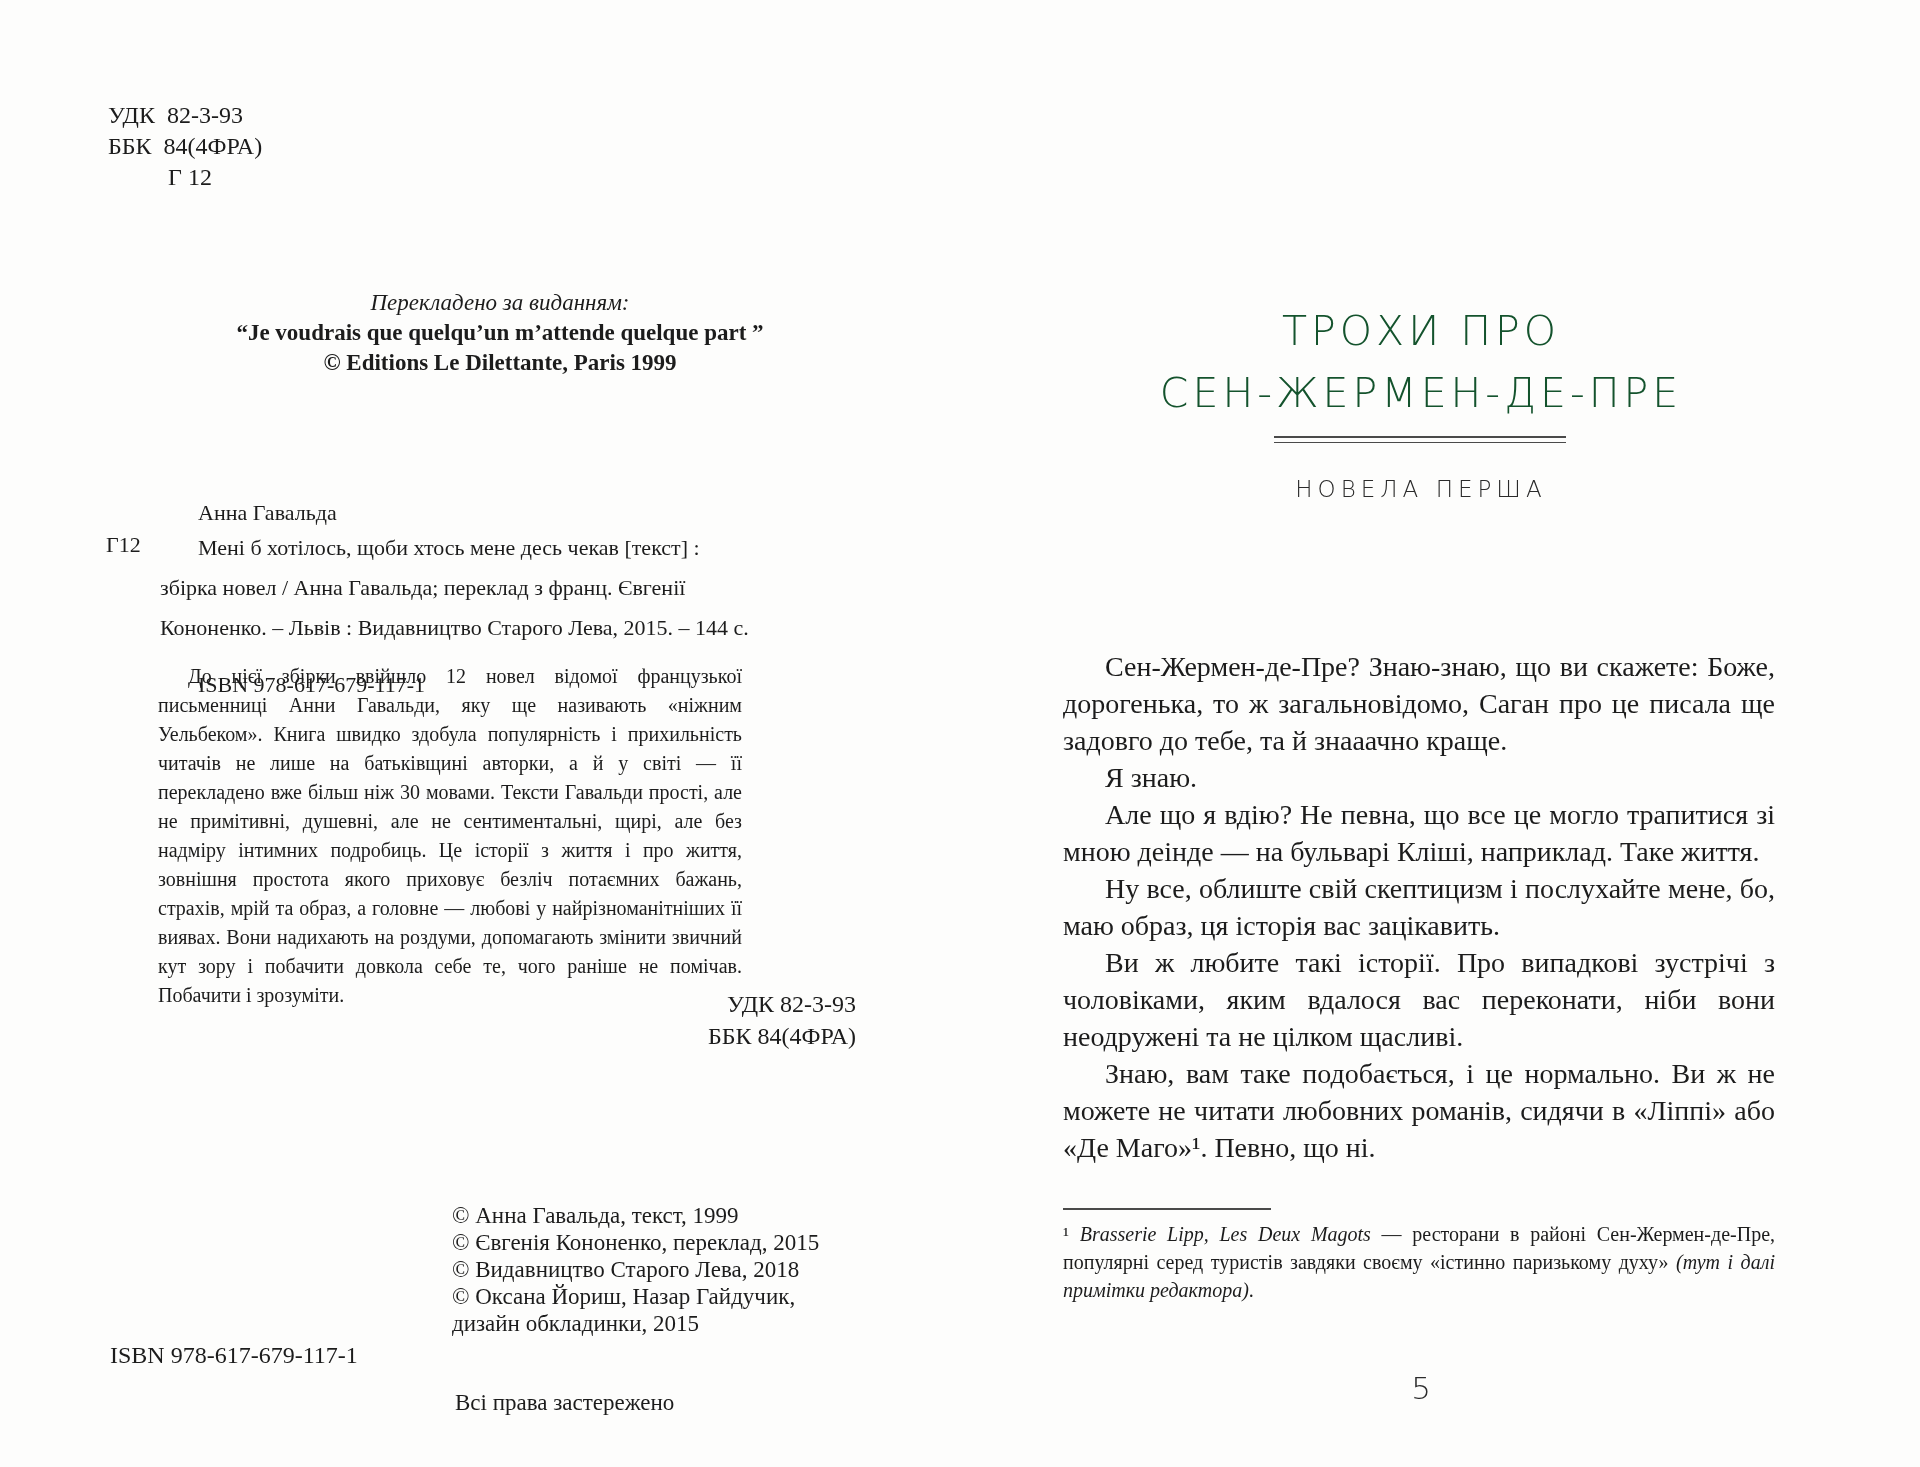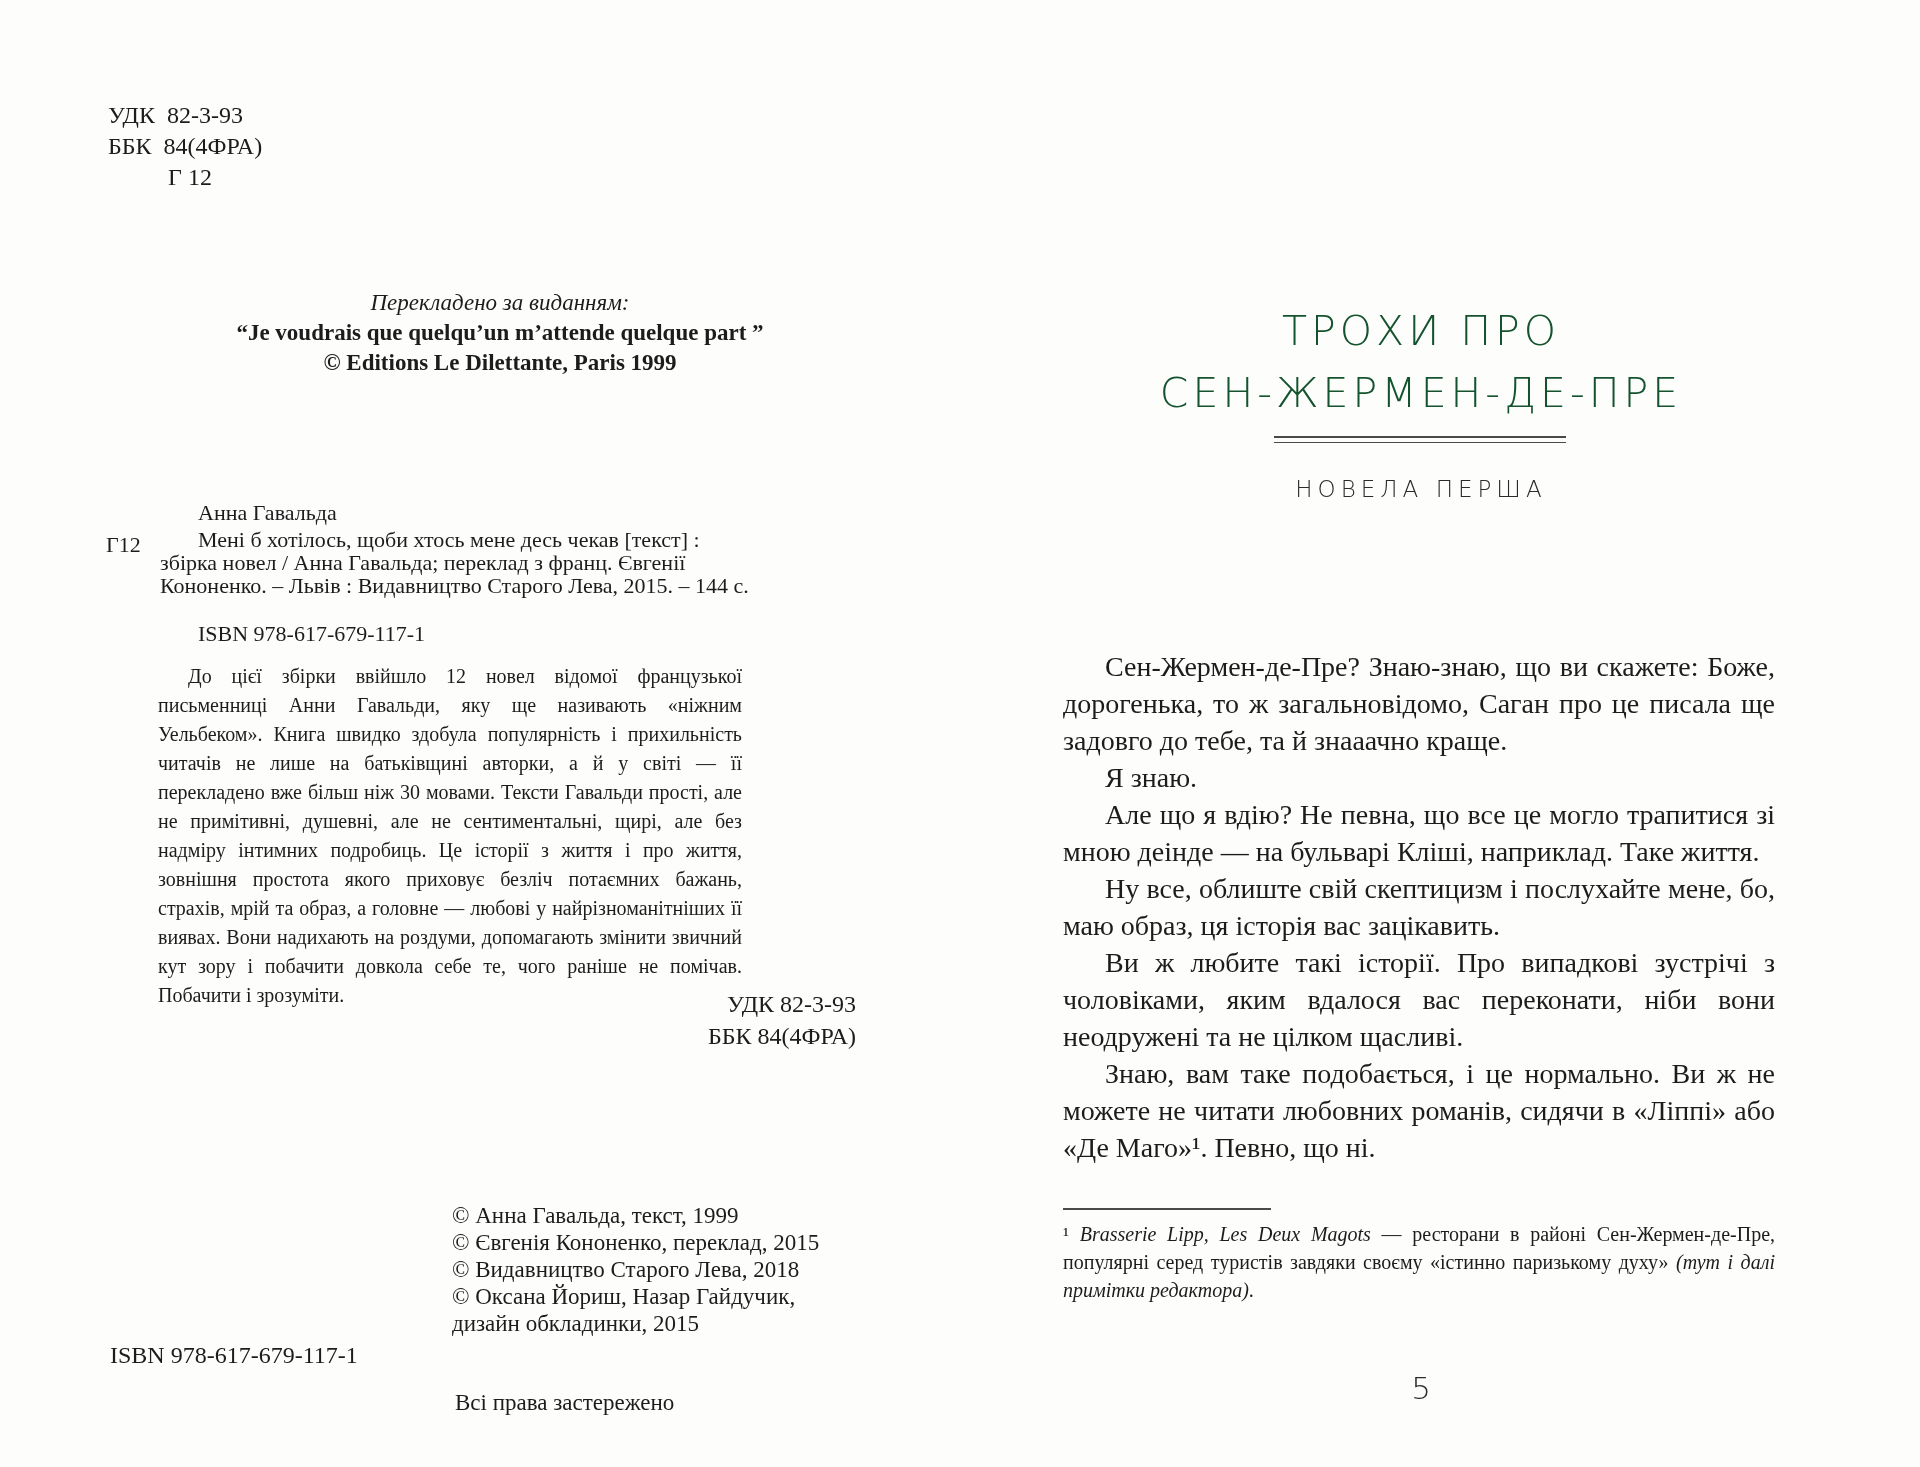--- a/index.html
+++ b/index.html
@@ -21,21 +21,21 @@
   .edition { left:200px; top:288px; width:600px; text-align:center;
              font-size:23px; line-height:30px; }
   .edition .lbl { font-style:italic; }
   .edition .src { font-weight:bold; }
 
   .catalog { left:106px; top:498px; width:660px; font-size:22px; }
   .catalog .author { font-weight:normal; margin-left:92px; line-height:30px; }
   .catalog .entry-row { position:relative; margin-top:0; }
   .catalog .index { position:absolute; left:0; top:0; line-height:34px; }
   .catalog .entry { margin-left:54px; width:600px; text-indent:38px;
-                    line-height:23px; }
+                    line-height:40px; }
   .catalog .isbn { margin-left:92px; margin-top:24px; }
 
   .annotation { left:158px; top:662px; width:584px; font-size:20px;
                 line-height:29px; text-align:justify; text-indent:30px; }
 
   .udk-bottom { left:560px; top:988px; width:296px; text-align:right;
                 font-size:24px; line-height:32px; }
 
   .credits { left:452px; top:1202px; font-size:23px; line-height:27px; }
 

